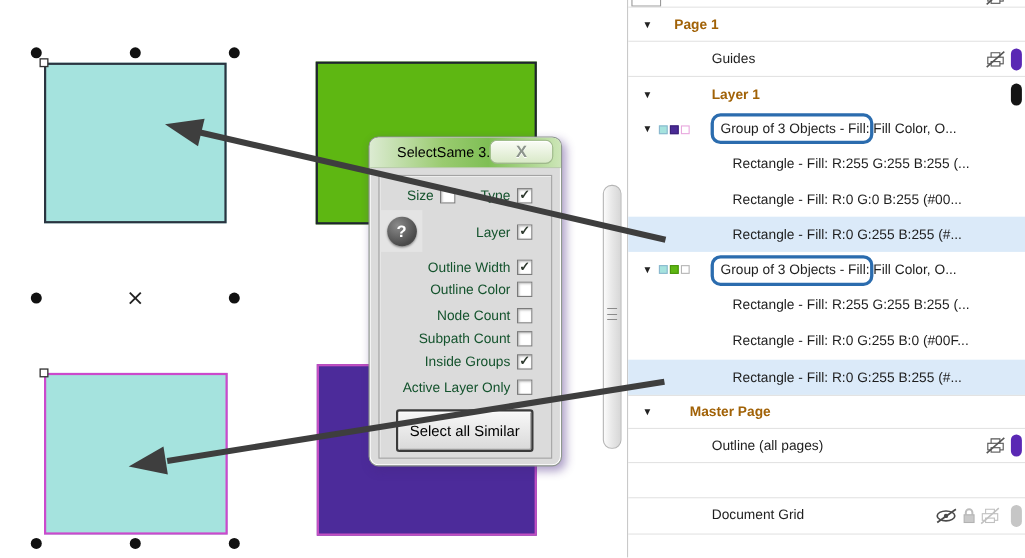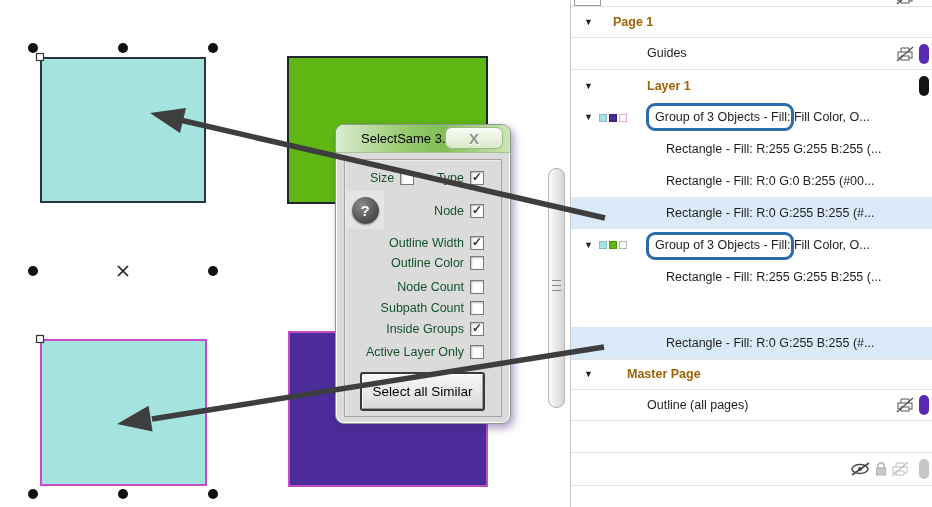--- a/index.html
+++ b/index.html
@@ -92,21 +92,21 @@
           <span class="mark"></span>
         </span>
     </div>
     <div class="cbrow" style="top:44px">
       <span class="cblabel">Type</span>
       <span class="cb">
           <span class="mark">✓</span>
         </span>
     </div>
     <div class="cbrow" style="top:77px">
-      <span class="cblabel">Node</span>
+      <span class="cblabel">Layer</span>
       <span class="cb">
           <span class="mark">✓</span>
         </span>
     </div>
     <div class="cbrow" style="top:109px">
       <span class="cblabel">Outline Width</span>
       <span class="cb">
           <span class="mark">✓</span>
         </span>
     </div>
@@ -218,20 +218,24 @@
       <span class="mini" style="left:48px;background:#fff;border:1px solid #B5B5B5;"></span>
       <span class="ptext" style="left:84px">Group of 3 Objects - Fill: Fill Color, O...</span>
     </div>
     <div class="callout" style="left:75px;top:232px;"></div>
 
     <div class="prow" style="top:261px;height:33px;line-height:33px;">
 
       <span class="ptext" style="left:95px">Rectangle - Fill: R:255 G:255 B:255 (...</span>
     </div>
 
+    <div class="prow" style="top:294px;height:33px;line-height:33px;">
+
+      <span class="ptext" style="left:95px">Rectangle - Fill: R:0 G:255 B:0 (#00F...</span>
+    </div>
 
     <div class="prow hl" style="top:327px;height:32px;line-height:32px;">
 
       <span class="ptext" style="left:95px">Rectangle - Fill: R:0 G:255 B:255 (#...</span>
     </div>
     <div class="sep" style="top:359px"></div>
 
     <div class="prow bold" style="top:360px;height:29px;line-height:29px;">
       <span class="tri">▼</span>
       <span class="ptext" style="left:56px">Master Page</span>
@@ -248,20 +252,21 @@
           <line x1="1" y1="15" x2="17" y2="1" stroke="#555" stroke-width="1.4"></line>
       </svg>
       <span class="pill" style="background:#5A28B4"></span>
     </div>
     <div class="sep" style="top:420px"></div>
 
     <div class="sep" style="top:452px"></div>
 
     <div class="prow" style="top:453px;height:31px;line-height:31px;">
 
+      <span class="ptext" style="left:76px">Document Grid</span>
       <svg class="ricon" style="left:279px" width="21" height="16" viewBox="0 0 21 16">
         <ellipse cx="10" cy="8" rx="8" ry="4.5" fill="none" stroke="#4A4A4A" stroke-width="1.5"></ellipse>
         <circle cx="10" cy="8" r="2" fill="#4A4A4A"></circle>
         <line x1="2" y1="14" x2="19" y2="2" stroke="#4A4A4A" stroke-width="1.6"></line>
       </svg>
       <svg class="ricon" style="left:303px" width="14" height="16" viewBox="0 0 14 16">
         <path d="M4 7V5a3 3 0 0 1 6 0v2" fill="none" stroke="#BDBDBD" stroke-width="1.8"></path>
         <rect x="2.5" y="7" width="9" height="7" fill="#C9C9C9" stroke="#B2B2B2"></rect>
       </svg>
       <svg class="ricon" style="left:320px" width="18" height="16" viewBox="0 0 18 16">

